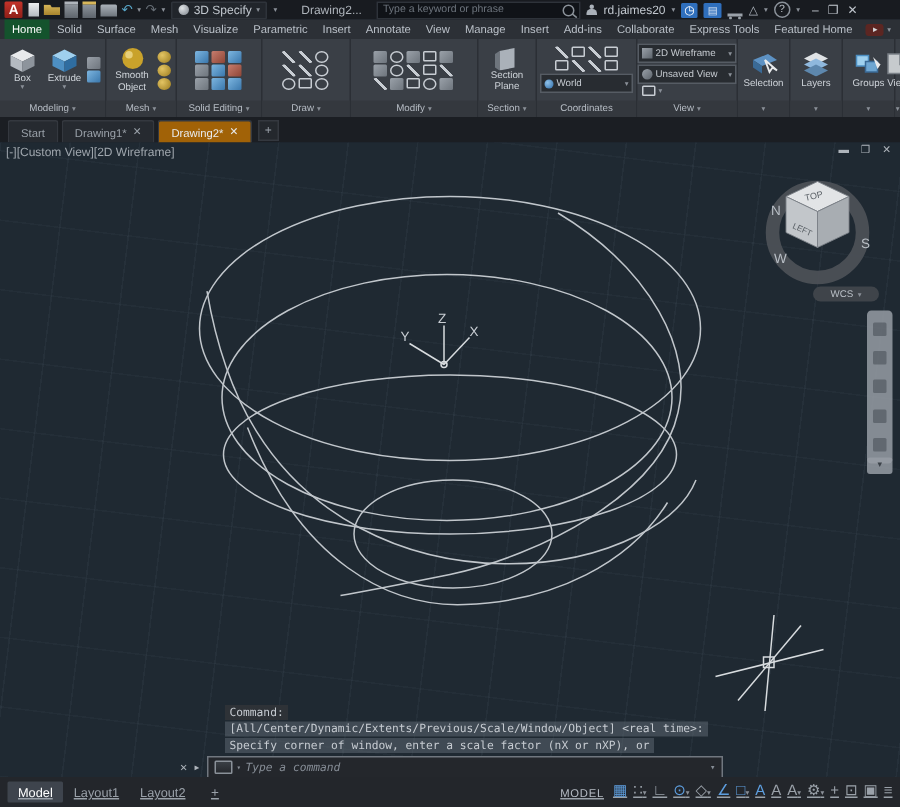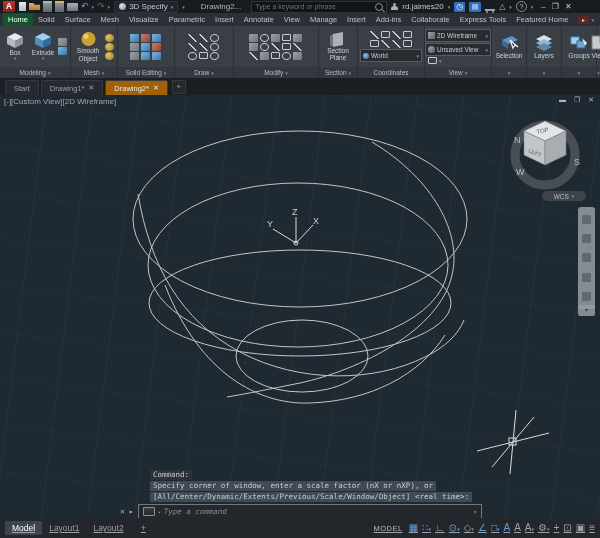--- a/index.html
+++ b/index.html
@@ -481,22 +481,22 @@
       <span class="nv"></span>
       <span class="nv"></span>
       <span class="nv"></span>
       <span class="nv"></span>
     </div>
     <div class="navfoot">▾</div>
 
     <div class="cmdpanel">
       <div class="hist">
         <div class="hl"><span class="h-cmd">Command:</span></div>
+        <div class="hl"><span class="h-row">[All/Center/Dynamic/Extents/Previous/Scale/Window/Object] &lt;real time&gt;:</span></div>
         <div class="hl"><span class="h-row">Specify corner of window, enter a scale factor (nX or nXP), or</span></div>
-        <div class="hl"><span class="h-row">[All/Center/Dynamic/Extents/Previous/Scale/Window/Object] &lt;real time&gt;:</span></div>
       </div>
       <div class="cmdrow">
         <span class="cmd-x">✕</span>
         <span class="cmd-go">▸</span>
         <div class="cmdbox">
           <span class="kbd"></span>
             <span class="caret">▾</span>
           <span class="ph">Type a command</span>
           <span class="cmd-end">▾</span>
         </div>

